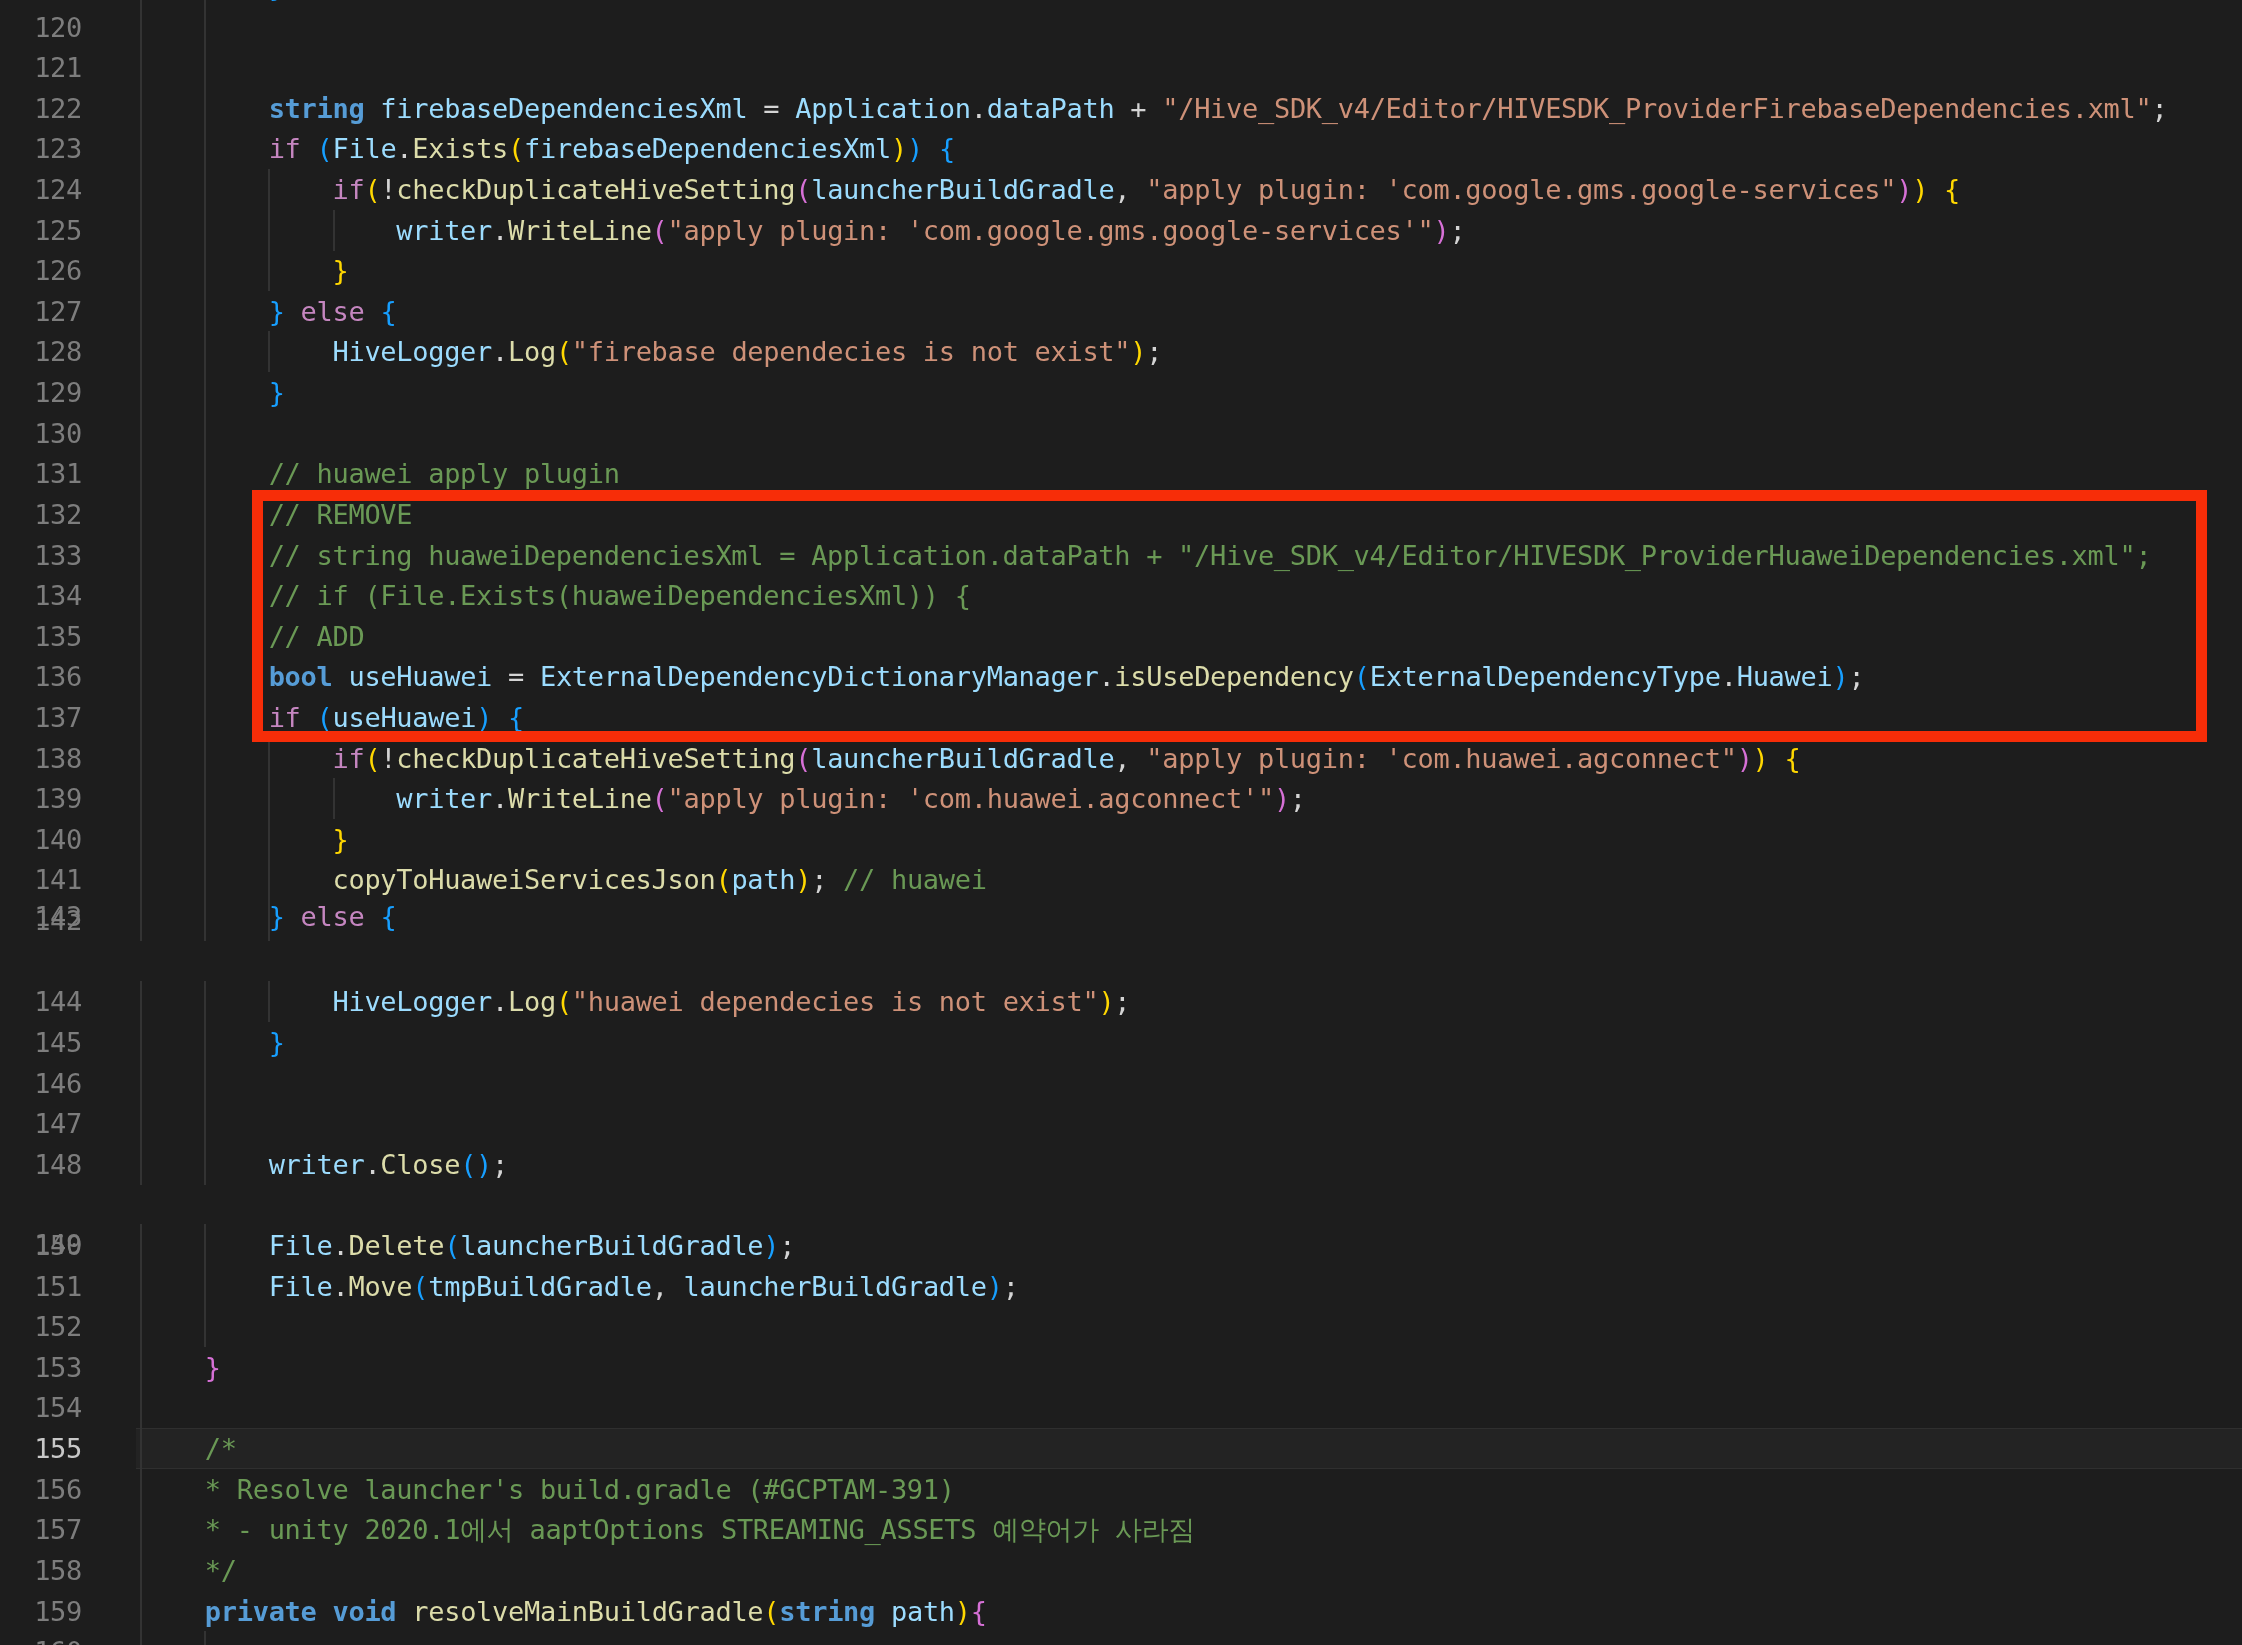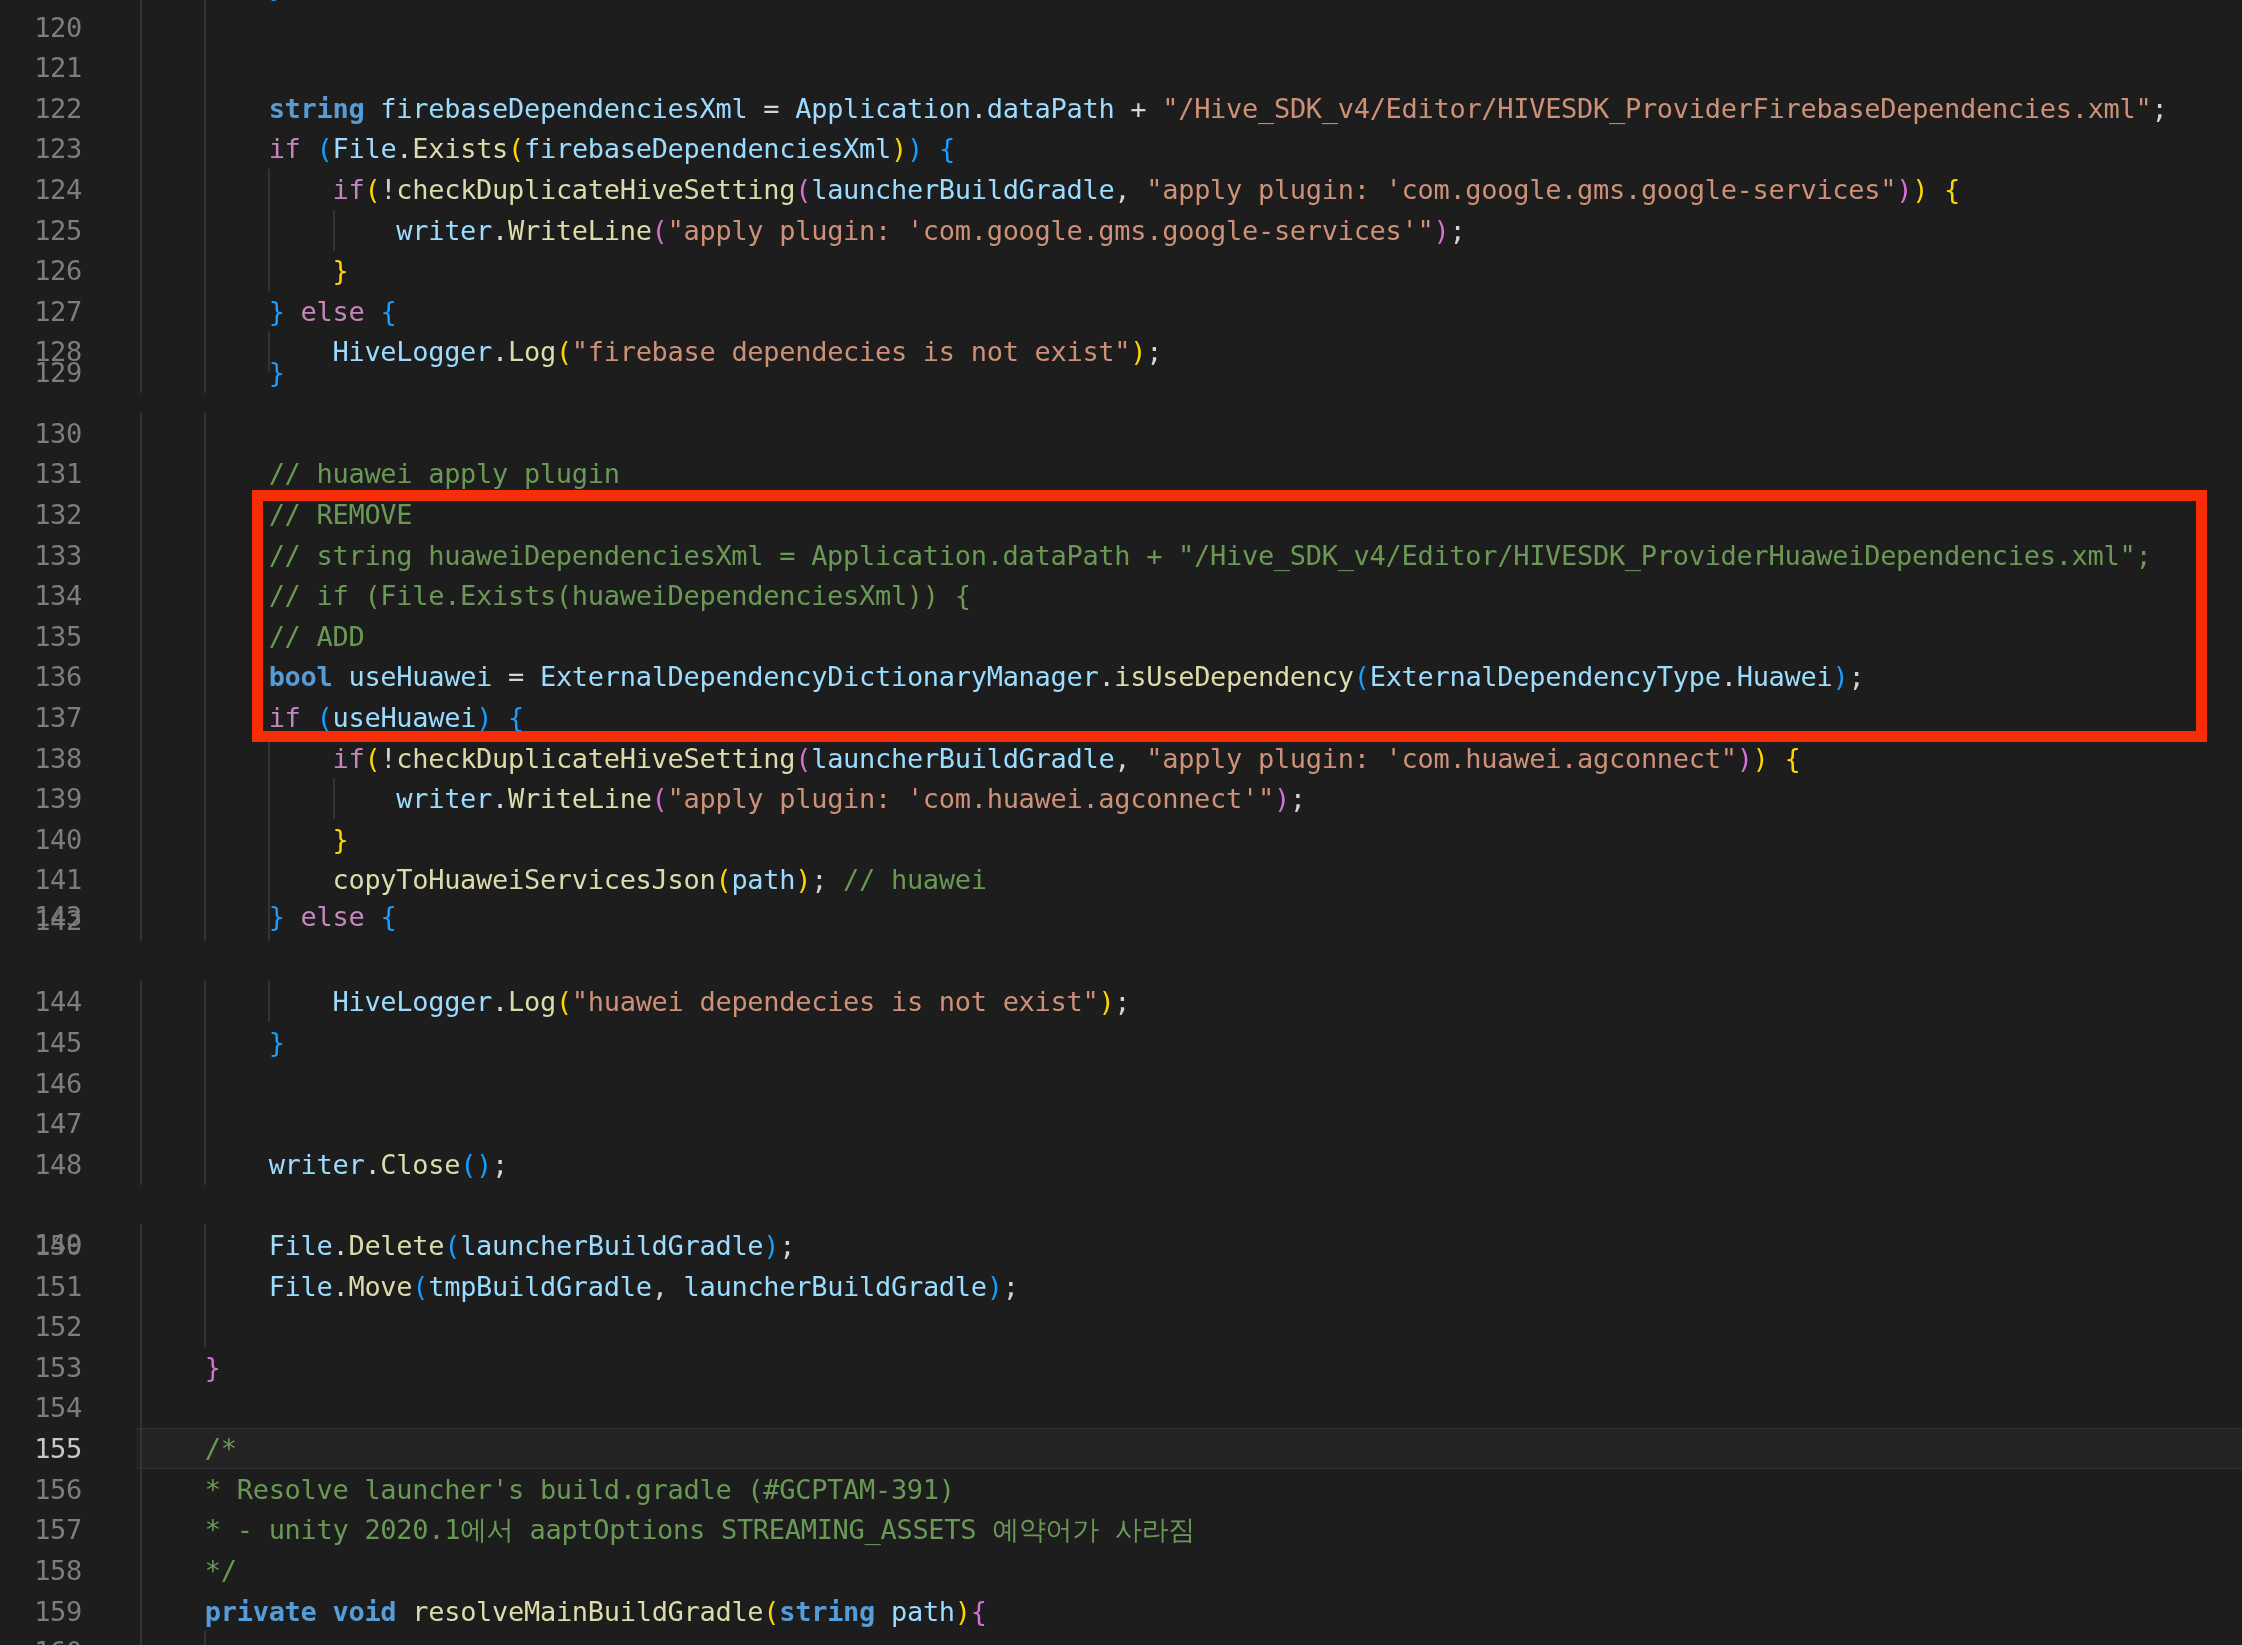--- a/index.html
+++ b/index.html
@@ -27,21 +27,21 @@
       <div class="row" style="top: -34px;"><div class="guide" style="left: 140px;"></div><div class="guide" style="left: 204px;"></div><span class="num">119</span><span class="code">        <span class="c-bb">}</span></span></div>
       <div class="row" style="top: 6.6px;"><div class="guide" style="left: 140px;"></div><div class="guide" style="left: 204px;"></div><span class="num">120</span><span class="code"></span></div>
       <div class="row" style="top: 47px;"><div class="guide" style="left: 140px;"></div><div class="guide" style="left: 204px;"></div><span class="num">121</span></div>
       <div class="row" style="top: 88px;"><div class="guide" style="left: 140px;"></div><div class="guide" style="left: 204px;"></div><span class="num">122</span><span class="code">        <span class="c-kb">string</span><span class="c-pn"> </span><span class="c-id">firebaseDependenciesXml</span><span class="c-pn"> = </span><span class="c-id">Application</span><span class="c-pn">.</span><span class="c-id">dataPath</span><span class="c-pn"> + </span><span class="c-str">"/Hive_SDK_v4/Editor/HIVESDK_ProviderFirebaseDependencies.xml"</span><span class="c-pn">;</span></span></div>
       <div class="row" style="top: 128px;"><div class="guide" style="left: 140px;"></div><div class="guide" style="left: 204px;"></div><span class="num">123</span><span class="code">        <span class="c-kp">if</span><span class="c-pn"> </span><span class="c-bb">(</span><span class="c-id">File</span><span class="c-pn">.</span><span class="c-fn">Exists</span><span class="c-bg">(</span><span class="c-id">firebaseDependenciesXml</span><span class="c-bg">)</span><span class="c-bb">)</span><span class="c-pn"> </span><span class="c-bb">{</span></span></div>
       <div class="row" style="top: 169px;"><div class="guide" style="left: 140px;"></div><div class="guide" style="left: 204px;"></div><div class="guide" style="left: 268px;"></div><span class="num">124</span><span class="code">            <span class="c-kp">if</span><span class="c-bg">(</span><span class="c-pn">!</span><span class="c-fn">checkDuplicateHiveSetting</span><span class="c-bp">(</span><span class="c-id">launcherBuildGradle</span><span class="c-pn">, </span><span class="c-str">"apply plugin: 'com.google.gms.google-services"</span><span class="c-bp">)</span><span class="c-bg">)</span><span class="c-pn"> </span><span class="c-bg">{</span></span></div>
       <div class="row" style="top: 210px;"><div class="guide" style="left: 140px;"></div><div class="guide" style="left: 204px;"></div><div class="guide" style="left: 268px;"></div><div class="guide" style="left: 333px;"></div><span class="num">125</span><span class="code">                <span class="c-id">writer</span><span class="c-pn">.</span><span class="c-fn">WriteLine</span><span class="c-bp">(</span><span class="c-str">"apply plugin: 'com.google.gms.google-services'"</span><span class="c-bp">)</span><span class="c-pn">;</span></span></div>
       <div class="row" style="top: 250px;"><div class="guide" style="left: 140px;"></div><div class="guide" style="left: 204px;"></div><div class="guide" style="left: 268px;"></div><span class="num">126</span><span class="code">            <span class="c-bg">}</span></span></div>
       <div class="row" style="top: 291px;"><div class="guide" style="left: 140px;"></div><div class="guide" style="left: 204px;"></div><span class="num">127</span><span class="code">        <span class="c-bb">}</span><span class="c-pn"> </span><span class="c-kp">else</span><span class="c-pn"> </span><span class="c-bb">{</span></span></div>
       <div class="row" style="top: 331px;"><div class="guide" style="left: 140px;"></div><div class="guide" style="left: 204px;"></div><div class="guide" style="left: 268px;"></div><span class="num">128</span><span class="code">            <span class="c-id">HiveLogger</span><span class="c-pn">.</span><span class="c-fn">Log</span><span class="c-bg">(</span><span class="c-str">"firebase dependecies is not exist"</span><span class="c-bg">)</span><span class="c-pn">;</span></span></div>
-      <div class="row" style="top: 352px;"><div class="guide" style="left: 140px;"></div><div class="guide" style="left: 204px;"></div><span class="num">129</span><span class="code">        <span class="c-bb">}</span></span></div>
+      <div class="row" style="top: 372px;"><div class="guide" style="left: 140px;"></div><div class="guide" style="left: 204px;"></div><span class="num">129</span><span class="code">        <span class="c-bb">}</span></span></div>
       <div class="row" style="top: 413px;"><div class="guide" style="left: 140px;"></div><div class="guide" style="left: 204px;"></div><span class="num">130</span><span class="code"></span></div>
       <div class="row" style="top: 453px;"><div class="guide" style="left: 140px;"></div><div class="guide" style="left: 204px;"></div><span class="num">131</span><span class="code">        <span class="c-com">// huawei apply plugin</span></span></div>
       <div class="row" style="top: 494px;"><div class="guide" style="left: 140px;"></div><div class="guide" style="left: 204px;"></div><span class="num">132</span><span class="code">        <span class="c-com">// REMOVE</span></span></div>
       <div class="row" style="top: 535px;"><div class="guide" style="left: 140px;"></div><div class="guide" style="left: 204px;"></div><span class="num">133</span><span class="code">        <span class="c-com">// string huaweiDependenciesXml = Application.dataPath + "/Hive_SDK_v4/Editor/HIVESDK_ProviderHuaweiDependencies.xml";</span></span></div>
       <div class="row" style="top: 575px;"><div class="guide" style="left: 140px;"></div><div class="guide" style="left: 204px;"></div><span class="num">134</span><span class="code">        <span class="c-com">// if (File.Exists(huaweiDependenciesXml)) {</span></span></div>
       <div class="row" style="top: 616px;"><div class="guide" style="left: 140px;"></div><div class="guide" style="left: 204px;"></div><span class="num">135</span><span class="code">        <span class="c-com">// ADD</span></span></div>
       <div class="row" style="top: 656px;"><div class="guide" style="left: 140px;"></div><div class="guide" style="left: 204px;"></div><span class="num">136</span><span class="code">        <span class="c-kb">bool</span><span class="c-pn"> </span><span class="c-id">useHuawei</span><span class="c-pn"> = </span><span class="c-id">ExternalDependencyDictionaryManager</span><span class="c-pn">.</span><span class="c-fn">isUseDependency</span><span class="c-bb">(</span><span class="c-id">ExternalDependencyType</span><span class="c-pn">.</span><span class="c-id">Huawei</span><span class="c-bb">)</span><span class="c-pn">;</span></span></div>
       <div class="row" style="top: 697px;"><div class="guide" style="left: 140px;"></div><div class="guide" style="left: 204px;"></div><span class="num">137</span><span class="code">        <span class="c-kp">if</span><span class="c-pn"> </span><span class="c-bb">(</span><span class="c-id">useHuawei</span><span class="c-bb">)</span><span class="c-pn"> </span><span class="c-bb">{</span></span></div>
       <div class="row" style="top: 738px;"><div class="guide" style="left: 140px;"></div><div class="guide" style="left: 204px;"></div><div class="guide" style="left: 268px;"></div><span class="num">138</span><span class="code">            <span class="c-kp">if</span><span class="c-bg">(</span><span class="c-pn">!</span><span class="c-fn">checkDuplicateHiveSetting</span><span class="c-bp">(</span><span class="c-id">launcherBuildGradle</span><span class="c-pn">, </span><span class="c-str">"apply plugin: 'com.huawei.agconnect"</span><span class="c-bp">)</span><span class="c-bg">)</span><span class="c-pn"> </span><span class="c-bg">{</span></span></div>
       <div class="row" style="top: 778px;"><div class="guide" style="left: 140px;"></div><div class="guide" style="left: 204px;"></div><div class="guide" style="left: 268px;"></div><div class="guide" style="left: 333px;"></div><span class="num">139</span><span class="code">                <span class="c-id">writer</span><span class="c-pn">.</span><span class="c-fn">WriteLine</span><span class="c-bp">(</span><span class="c-str">"apply plugin: 'com.huawei.agconnect'"</span><span class="c-bp">)</span><span class="c-pn">;</span></span></div>

